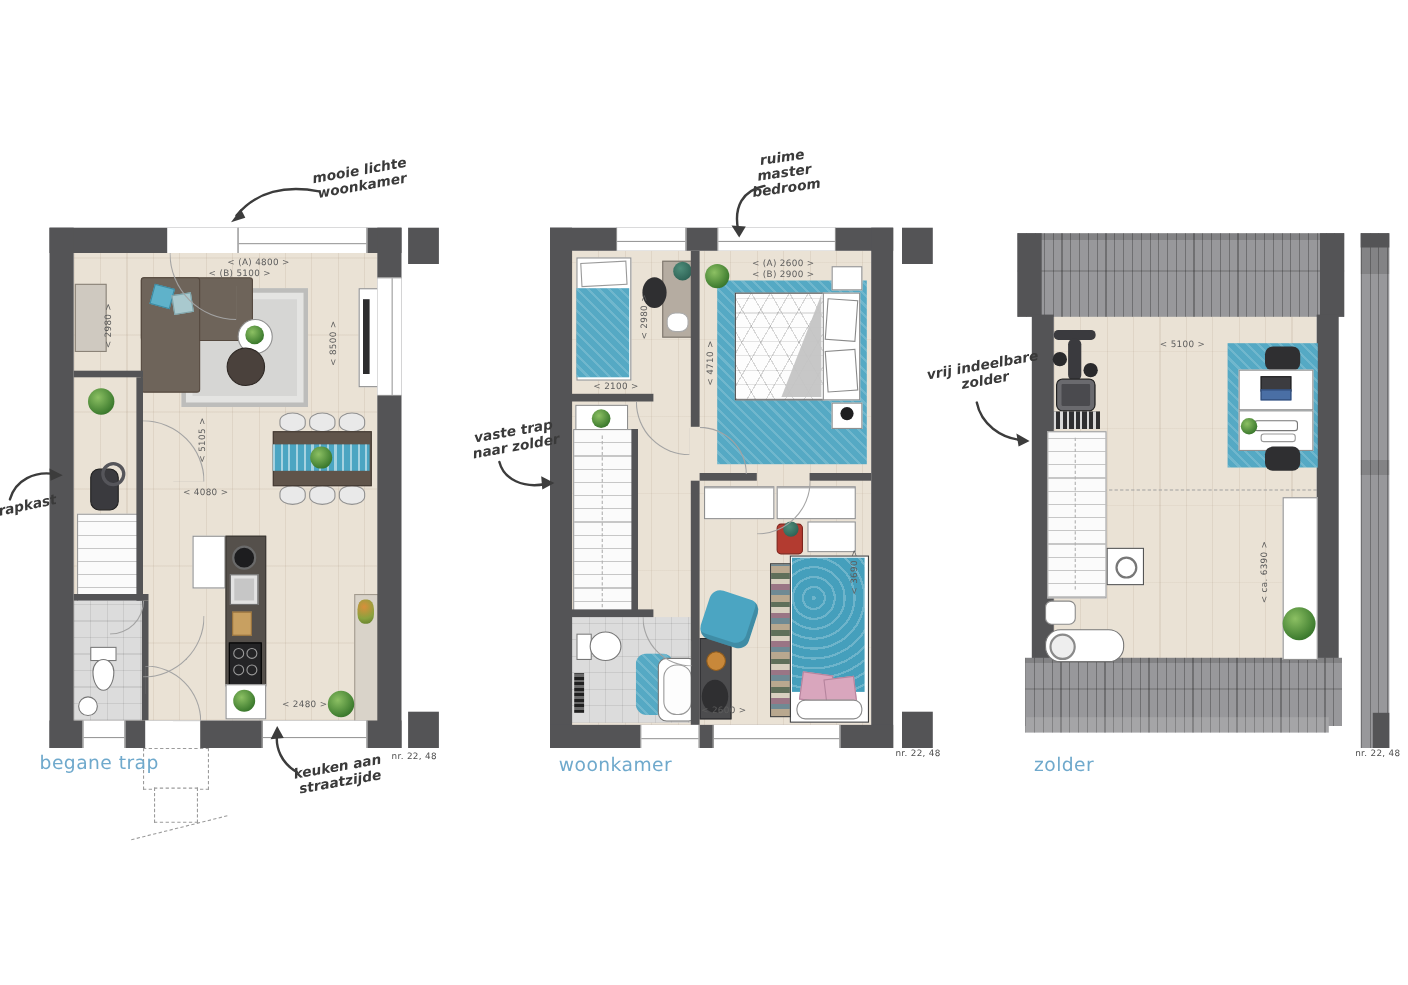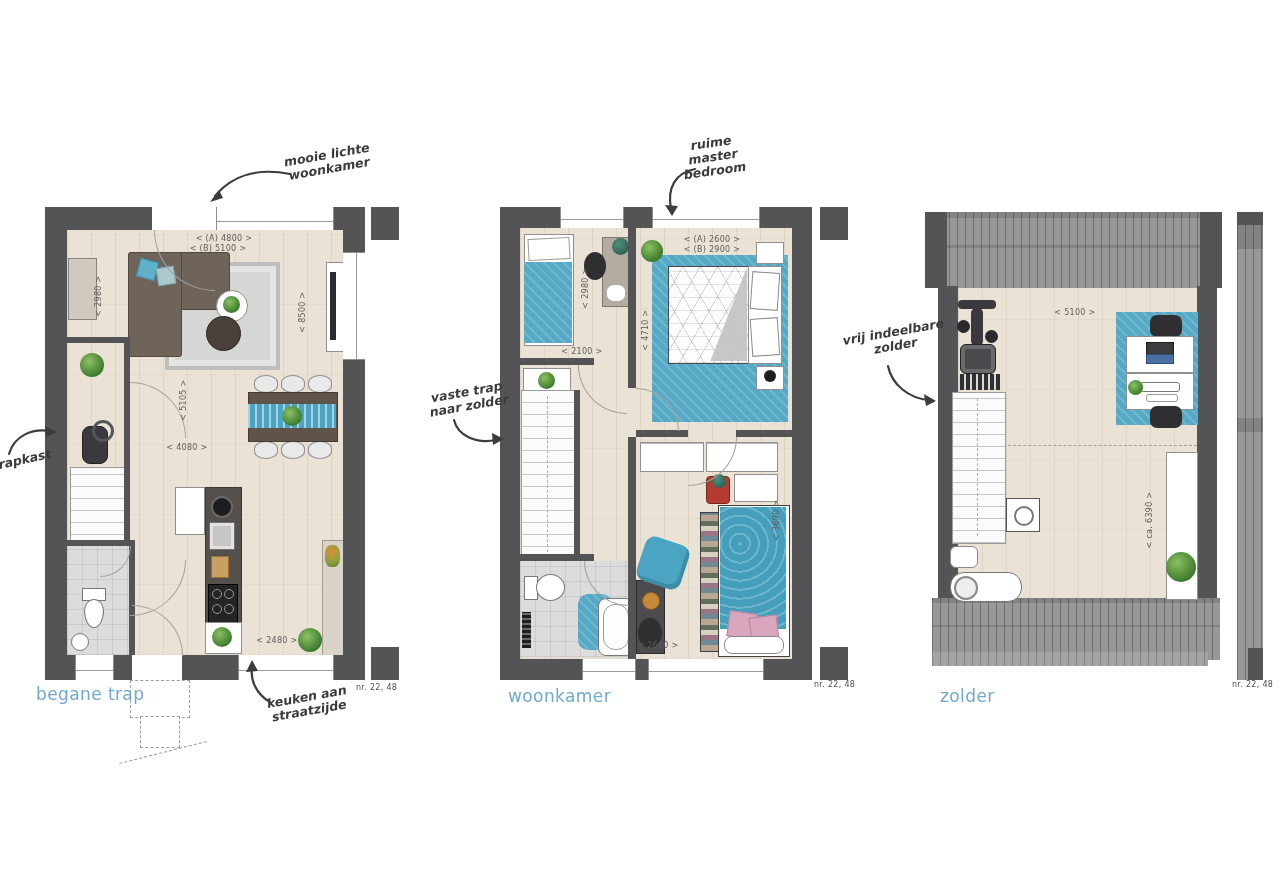--- a/index.html
+++ b/index.html
@@ -110,21 +110,21 @@
   <div class="a arc-bl" style="left:154px;top:230px;width:60px;height:60px"></div>
   <div class="a arc-tr" style="left:130px;top:382px;width:55px;height:55px"></div>
   <div class="a arc-br" style="left:130px;top:560px;width:55px;height:55px"></div>
   <div class="a arc-br" style="left:100px;top:546px;width:30px;height:30px"></div>
   <div class="a arc-tr" style="left:132px;top:605px;width:50px;height:50px"></div>
 
   <div class="a dashed" style="left:130px;top:680px;width:58px;height:36px"></div>
   <div class="a dashed" style="left:140px;top:716px;width:38px;height:30px"></div>
   <div class="a" style="left:118px;top:752px;width:90px;height:0;border-top:1.5px dashed #9b9b9b;transform:rotate(-14deg)"></div>
 
-  <div class="a dim" style="left:184px;top:234px;width:80px">&lt;  (A) 4800  &gt;</div>
+  <div class="a dim" style="left:195px;top:234px;width:80px">&lt;  (A) 4800  &gt;</div>
   <div class="a dim" style="left:178px;top:244px;width:80px">&lt;  (B) 5100  &gt;</div>
   <div class="a dim v" style="left:268px;top:307px;width:70px">&lt;  8500  &gt;</div>
   <div class="a dim v" style="left:64px;top:291px;width:70px">&lt;  2980  &gt;</div>
   <div class="a dim v" style="left:149px;top:395px;width:70px">&lt;  5105  &gt;</div>
   <div class="a dim" style="left:157px;top:443px;width:60px">&lt;  4080  &gt;</div>
   <div class="a dim" style="left:247px;top:636px;width:60px">&lt;  2480  &gt;</div>
 
   <div class="a anno" style="left:268px;top:148px;width:120px;text-align:center;transform:rotate(-10deg)">mooie lichte
 woonkamer</div>
   <svg class="a arrow" style="left:205px;top:168px" width="90" height="45" viewBox="0 0 90 45">
@@ -218,21 +218,21 @@
   <div class="a winH" style="left:648px;top:659px;width:114px;height:21px"></div>
 
   <div class="a arc-bl" style="left:578px;top:365px;width:48px;height:48px"></div>
   <div class="a arc-tr" style="left:636px;top:388px;width:42px;height:42px"></div>
   <div class="a arc-br" style="left:688px;top:437px;width:48px;height:48px"></div>
   <div class="a arc-bl" style="left:584px;top:561px;width:44px;height:44px"></div>
 
   <div class="a dim" style="left:672px;top:235px;width:80px">&lt;  (A) 2600  &gt;</div>
   <div class="a dim" style="left:672px;top:245px;width:80px">&lt;  (B) 2900  &gt;</div>
   <div class="a dim v" style="left:551px;top:283px;width:70px">&lt;  2980  &gt;</div>
-  <div class="a dim" style="left:554px;top:347px;width:56px">&lt;  2100  &gt;</div>
+  <div class="a dim" style="left:532px;top:347px;width:56px">&lt;  2100  &gt;</div>
   <div class="a dim v" style="left:611px;top:325px;width:70px">&lt;  4710  &gt;</div>
   <div class="a dim v" style="left:742px;top:515px;width:70px">&lt;  3690  &gt;</div>
   <div class="a dim" style="left:630px;top:641px;width:56px">&lt;  2600  &gt;</div>
 
   <div class="a anno" style="left:668px;top:136px;width:90px;text-align:center;transform:rotate(-8deg)">ruime
 master
 bedroom</div>
   <svg class="a arrow" style="left:655px;top:163px" width="45" height="55" viewBox="0 0 45 55">
       <path d="M40,6 C20,10 12,25 16,46"></path>
       <polygon points="17,53 10,42 23,43"></polygon>

